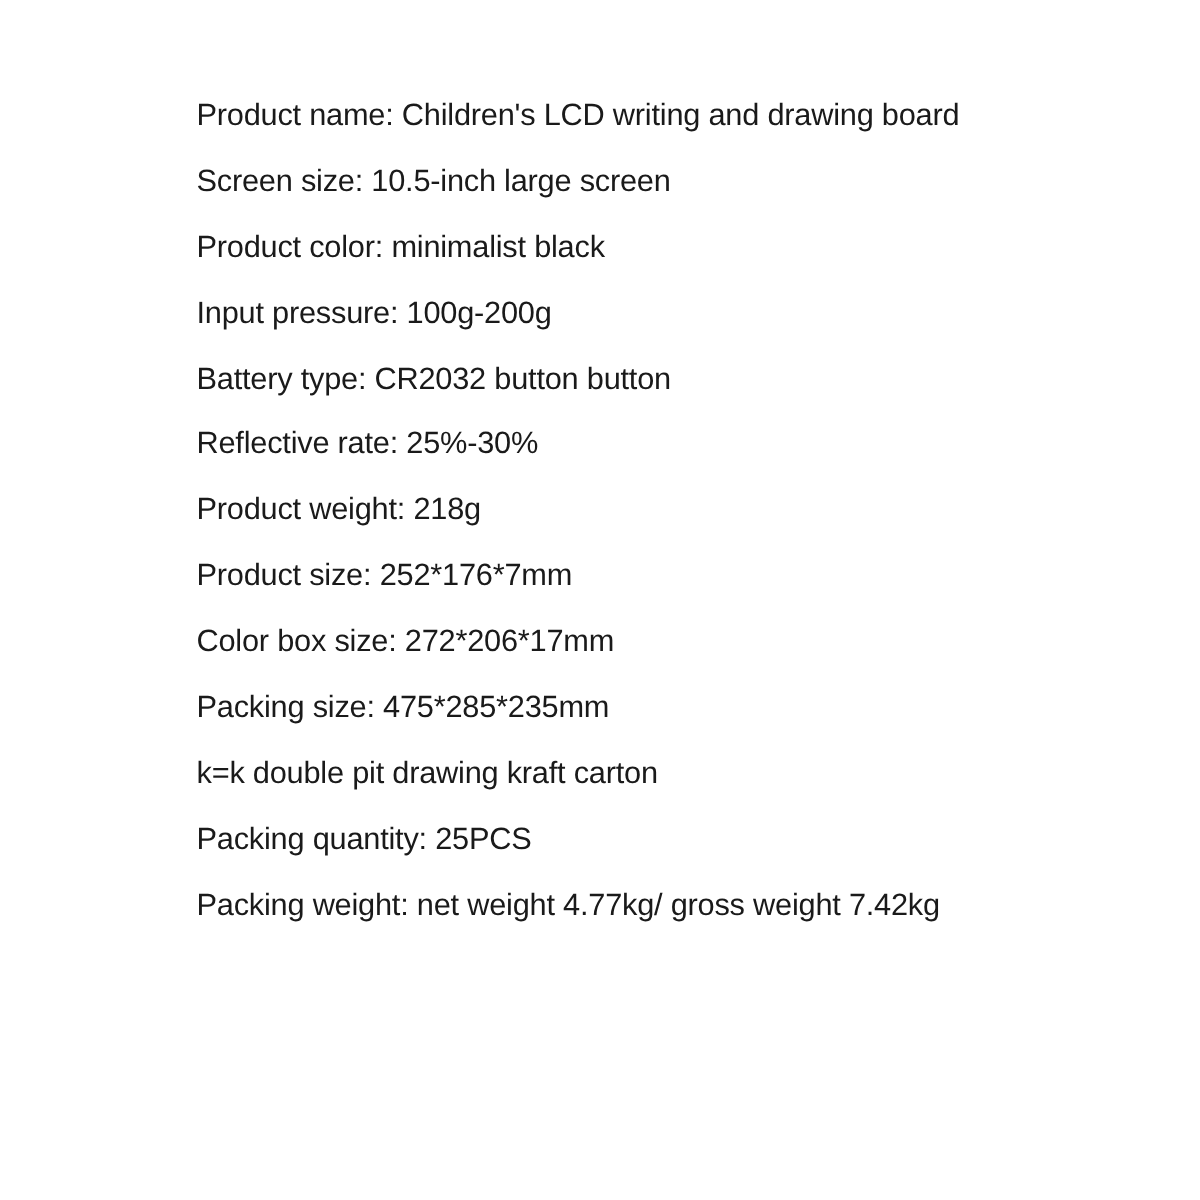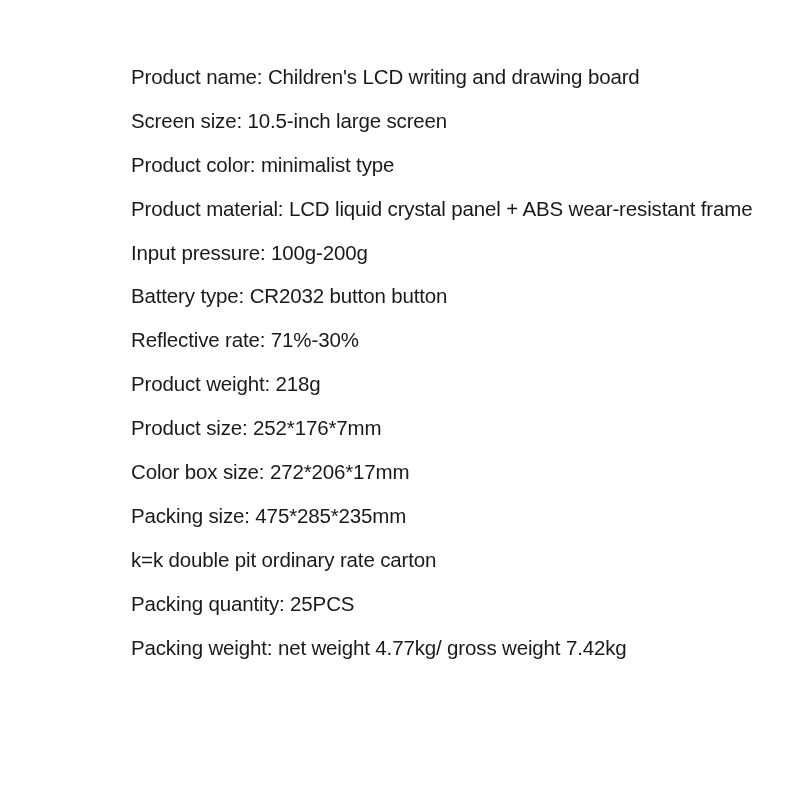--- a/index.html
+++ b/index.html
@@ -46,26 +46,25 @@
     -webkit-font-smoothing: antialiased;
   }
 </style>
 </head>
 <body>
 
 <div id="spec-sheet">
   <ul id="spec-list">
     <li class="spec-line">Product name: Children's LCD writing and drawing board</li>
     <li class="spec-line">Screen size: 10.5-inch large screen</li>
-    <li class="spec-line">Product color: minimalist type</li>
-    <li class="spec-line">Product material: LCD liquid crystal panel + ABS wear-resistant frame</li>
+    <li class="spec-line">Product color: minimalist black</li>
     <li class="spec-line">Input pressure: 100g-200g</li>
     <li class="spec-line">Battery type: CR2032 button button</li>
-    <li class="spec-line">Reflective rate: 71%-30%</li>
+    <li class="spec-line">Reflective rate: 25%-30%</li>
     <li class="spec-line">Product weight: 218g</li>
     <li class="spec-line">Product size: 252*176*7mm</li>
     <li class="spec-line">Color box size: 272*206*17mm</li>
     <li class="spec-line">Packing size: 475*285*235mm</li>
-    <li class="spec-line">k=k double pit ordinary rate carton</li>
+    <li class="spec-line">k=k double pit drawing kraft carton</li>
     <li class="spec-line">Packing quantity: 25PCS</li>
     <li class="spec-line">Packing weight: net weight 4.77kg/ gross weight 7.42kg</li>
   </ul>
 </div>
 
 </body></html>

